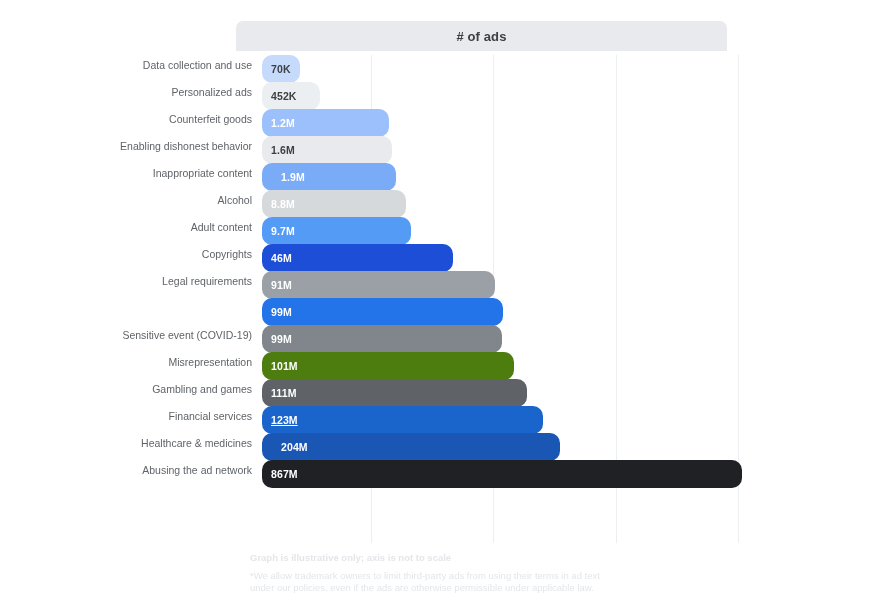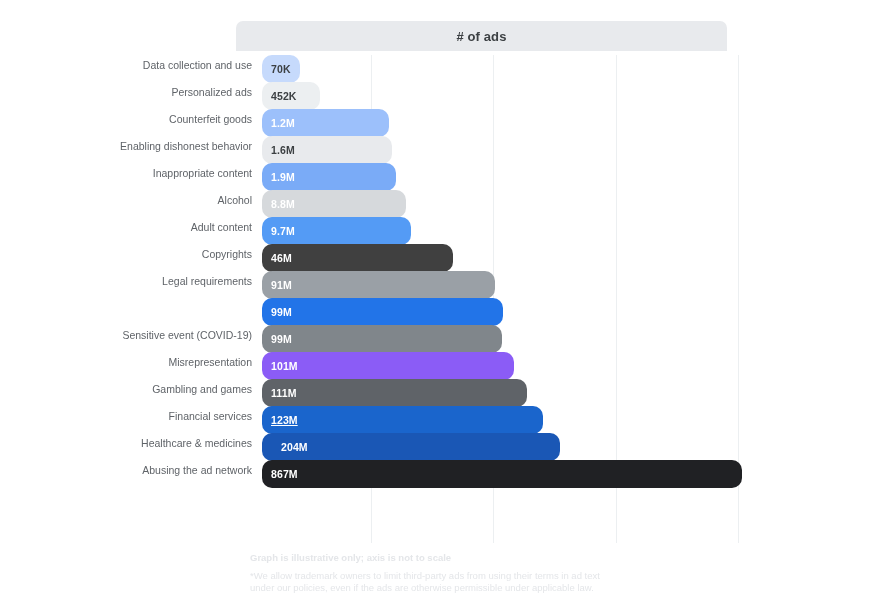--- a/index.html
+++ b/index.html
@@ -157,38 +157,38 @@
       </div>
       <div class="row">
         <div class="row-label">Enabling dishonest behavior</div>
         <div class="bar" style="width: 130px; background: rgb(232, 234, 237);">
           <span class="bar-value" style="color: rgb(60, 64, 67);">1.6M</span>
         </div>
       </div>
       <div class="row">
         <div class="row-label">Inappropriate content</div>
         <div class="bar" style="width: 134px; background: rgb(122, 171, 247);">
-          <span class="bar-value" style="color: rgb(255, 255, 255);">1.9M</span>
+          <span class="bar-value" style="color: rgb(255, 255, 255); margin-left: 10px;">1.9M</span>
         </div>
       </div>
       <div class="row">
         <div class="row-label">Alcohol</div>
         <div class="bar" style="width: 144px; background: rgb(214, 217, 220);">
           <span class="bar-value" style="color: rgb(255, 255, 255);">8.8M</span>
         </div>
       </div>
       <div class="row">
         <div class="row-label">Adult content</div>
         <div class="bar" style="width: 149px; background: rgb(84, 155, 245);">
           <span class="bar-value" style="color: rgb(255, 255, 255);">9.7M</span>
         </div>
       </div>
       <div class="row">
         <div class="row-label">Copyrights</div>
-        <div class="bar" style="width: 191px; background: #404040;">
+        <div class="bar" style="width: 191px; background: #1d4ed8;">
           <span class="bar-value" style="color: rgb(255, 255, 255);">46M</span>
         </div>
       </div>
       <div class="row">
         <div class="row-label">Legal requirements</div>
         <div class="bar" style="width: 233px; background: rgb(154, 160, 166);">
           <span class="bar-value" style="color: rgb(255, 255, 255);">91M</span>
         </div>
       </div>
       <div class="row">
@@ -197,21 +197,21 @@
         </div>
       </div>
       <div class="row">
         <div class="row-label">Sensitive event (COVID-19)</div>
         <div class="bar" style="width: 240px; background: rgb(128, 134, 139);">
           <span class="bar-value" style="color: rgb(255, 255, 255);">99M</span>
         </div>
       </div>
       <div class="row">
         <div class="row-label">Misrepresentation</div>
-        <div class="bar" style="width: 252px; background: #8b5cf6;">
+        <div class="bar" style="width: 252px; background: #4d7c0f;">
           <span class="bar-value" style="color: rgb(255, 255, 255);">101M</span>
         </div>
       </div>
       <div class="row">
         <div class="row-label">Gambling and games</div>
         <div class="bar" style="width: 265px; background: rgb(95, 99, 104);">
           <span class="bar-value" style="color: rgb(255, 255, 255);">111M</span>
         </div>
       </div>
       <div class="row">

